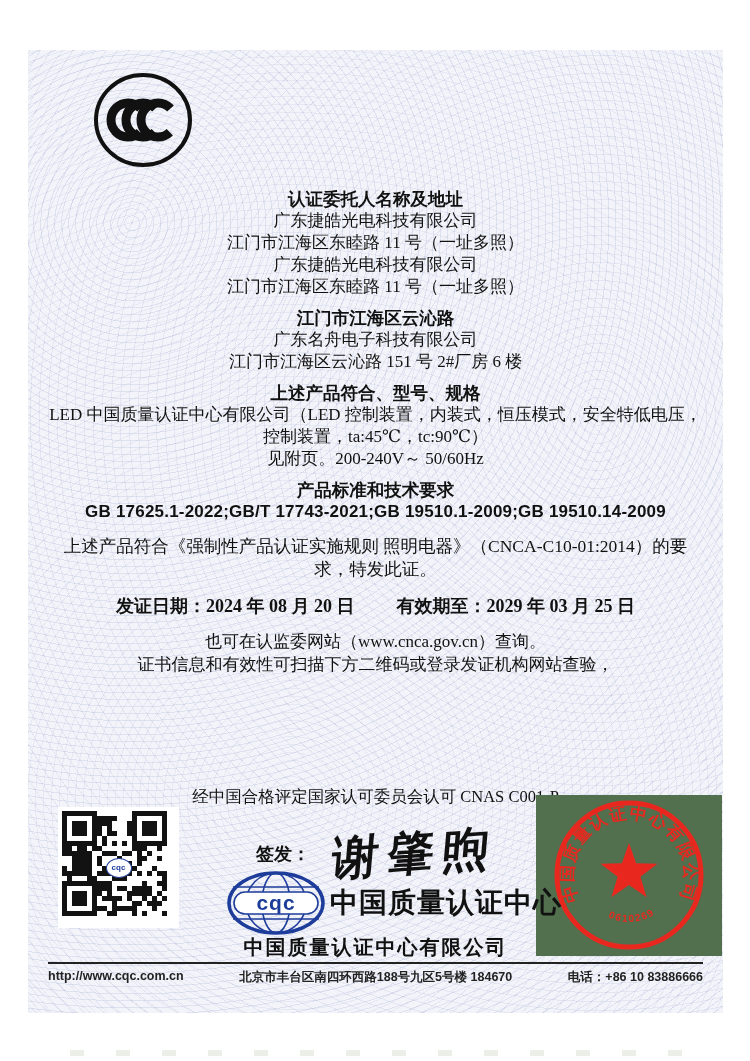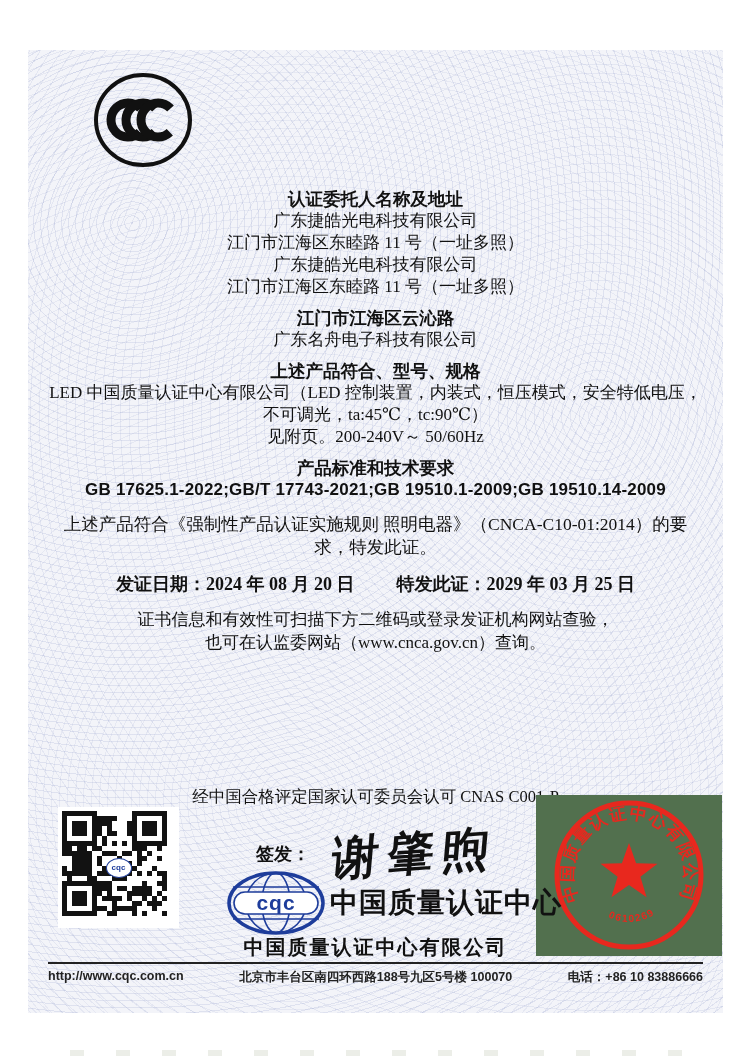--- a/index.html
+++ b/index.html
@@ -72,39 +72,40 @@
   <div class="secs">
     <div class="sec-h">认证委托人名称及地址</div>
     <div class="sec-l">广东捷皓光电科技有限公司</div>
     <div class="sec-l">江门市江海区东睦路 11 号（一址多照）</div>
 
     <div class="sec-l">广东捷皓光电科技有限公司</div>
     <div class="sec-l">江门市江海区东睦路 11 号（一址多照）</div>
 
     <div class="sec-h">江门市江海区云沁路</div>
     <div class="sec-l">广东名舟电子科技有限公司</div>
+    <div class="sec-l">江门市江海区云沁路 151 号 2#厂房 6 楼</div>
 
     <div class="sec-h">上述产品符合、型号、规格</div>
     <div class="sec-l">LED 中国质量认证中心有限公司（LED 控制装置，内装式，恒压模式，安全特低电压，</div>
-    <div class="sec-l">不可调光，ta:45℃，tc:90℃）</div>
+    <div class="sec-l">控制装置，ta:45℃，tc:90℃）</div>
     <div class="sec-l">见附页。200-240V～ 50/60Hz</div>
 
     <div class="sec-h">产品标准和技术要求</div>
     <div class="sec-l std-line">GB 17625.1-2022;GB/T 17743-2021;GB 19510.1-2009;GB 19510.14-2009</div>
   </div>
 
   <div class="compliance">上述产品符合《强制性产品认证实施规则 照明电器》（CNCA-C10-01:2014）的要求，特发此证。</div>
 
   <div class="dates">
-    <span>发证日期：</span><span>2024 年 08 月 20 日</span><span class="gap"></span><span>特发此证：</span><span>2029 年 03 月 25 日</span>
+    <span>发证日期：</span><span>2024 年 08 月 20 日</span><span class="gap"></span><span>有效期至：</span><span>2029 年 03 月 25 日</span>
   </div>
 
   <div class="verify">
+    <div>也可在认监委网站（www.cnca.gov.cn）查询。</div>
     <div>证书信息和有效性可扫描下方二维码或登录发证机构网站查验，</div>
-    <div>也可在认监委网站（www.cnca.gov.cn）查询。</div>
   </div>
 
   <div class="cnas">经中国合格评定国家认可委员会认可 CNAS C001-P</div>
 
   <div class="signrow">
     <span class="lbl">签发：</span>
     <span class="signature">谢肇煦</span>
   </div>
 
   <div class="qr">
@@ -385,18 +386,18 @@
     <div class="txt">
       <div class="cn">中国质量认证中心</div>
     </div>
   </div>
 
   <div class="company">中国质量认证中心有限公司</div>
 
   <div class="rule"></div>
   <div class="footer">
     <span>http://www.cqc.com.cn</span>
-    <span>北京市丰台区南四环西路188号九区5号楼 100070</span>
+    <span>北京市丰台区南四环西路188号九区5号楼 184670</span>
     <span><span>电话：</span><span>+86 10 83886666</span></span>
   </div>
 </div>
 
 <div class="dashes"></div>
 
 </body></html>

